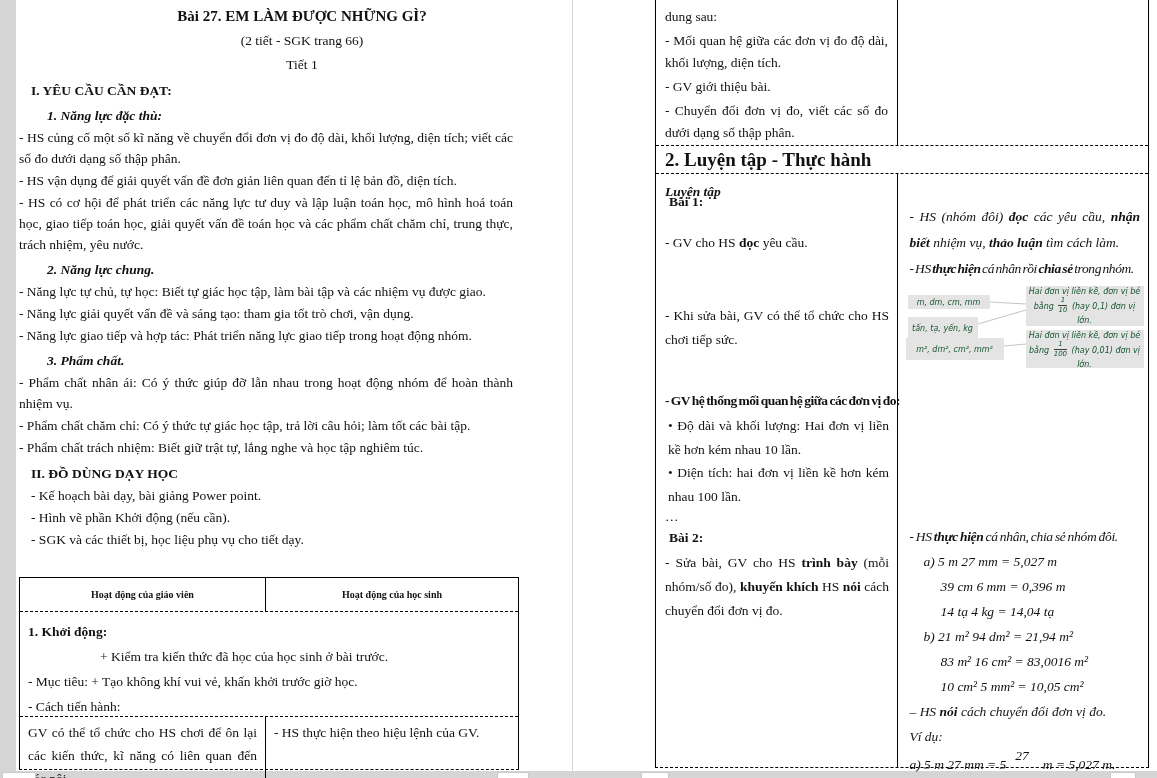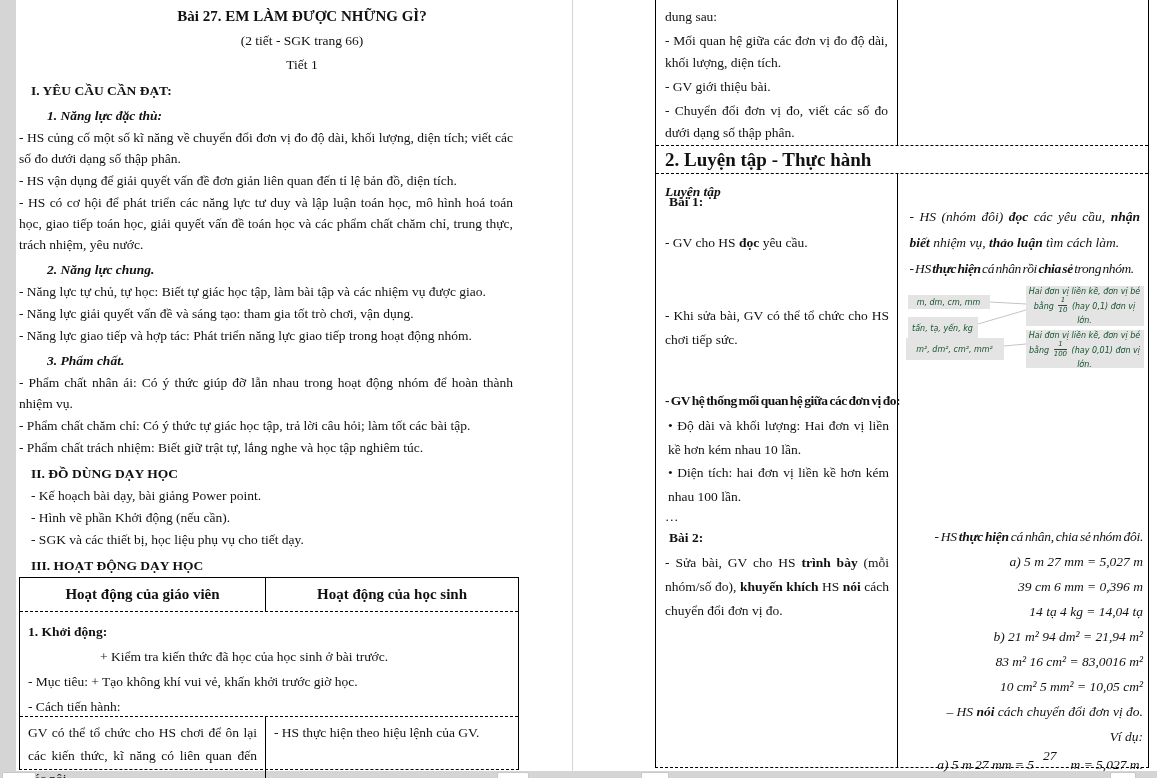--- a/index.html
+++ b/index.html
@@ -18,21 +18,21 @@
   .lp-blocks .blk.center{text-align:center;padding-left:72px;margin-top:3px;}
   .lp-blocks .blk.h1{padding-left:12px;margin-top:5px;text-align:left;}
   .lp-blocks .blk.h2{padding-left:28px;margin-top:4px;text-align:left;}
   .lp-blocks .blk.p1{padding-left:12px;text-align:left;}
 
   
   .lp-table{position:absolute;left:3px;top:577px;width:500px;box-sizing:border-box;
             border:1.5px solid #000;border-bottom-style:dashed;}
   .lp-thead{display:grid;grid-template-columns:246px 1fr;height:33px;border-bottom:1.5px dashed #000;}
   .lp-thead .hcell{display:flex;align-items:center;justify-content:center;
-                   font-weight:bold;font-size:15px;}
+                   font-weight:bold;font-size:10px;}
   .lp-thead .hcell:first-child{border-right:1.5px solid #000;}
   .lp-row1{height:105px;box-sizing:border-box;padding:7px 8px 0 8px;border-bottom:1.5px dashed #000;overflow:hidden;}
   .lp-row1 .blk{font-size:13.5px;line-height:25px;}
   .lp-row1 .blk.indent{padding-left:72px;}
   .lp-row2{display:grid;grid-template-columns:246px 1fr;height:52px;}
   .lp-row2 .cell{padding:4px 8px;box-sizing:border-box;font-size:13.5px;}
   .lp-row2 .cell:first-child{border-right:1.5px solid #000;}
   .lp-row2 .blk{line-height:23px;text-align:justify;}
   .lp-row2 .cell:last-child .blk{text-align:left;}
 
@@ -55,21 +55,21 @@
   .rc-left .posL5{top:215px;white-space:nowrap;letter-spacing:-0.5px;word-spacing:-1px;font-weight:bold;}
   .rc-left .posL6{top:240px;text-align:justify;padding-left:3px;}
   .rc-left .posL7{top:287px;text-align:justify;padding-left:3px;}
   .rc-left .posL8{top:331px;}
   .rc-left .posL9{top:352px;left:13px;}
   .rc-left .posL10{top:377px;text-align:justify;}
   .rc-right{position:absolute;left:243.5px;top:0;right:0;bottom:0;font-style:italic;}
   .rc-top{padding:30px 8px 0 10px;}
   .rc-top .blk{font-size:13.5px;line-height:26px;text-align:justify;}
   .rc-top .blk.tight{letter-spacing:-0.4px;word-spacing:-1.5px;white-space:nowrap;text-align:left;}
-  .rc-bottom{position:absolute;left:10px;right:5px;top:350px;text-align:right;}
+  .rc-bottom{position:absolute;left:10px;right:5px;top:350px;}
   .rc-bottom .blk{font-size:13.5px;line-height:25px;}
   .rc-bottom .blk.tight{letter-spacing:-0.3px;word-spacing:-1px;white-space:nowrap;}
   .rc-bottom .eq{padding-left:14px;}
   .rc-bottom .ind{padding-left:31px;}
   .rc-bottom .eqlast{margin-top:3px;}
   .supnum{display:inline-block;transform:translateY(-9px);margin:0 14px 0 9px;}
 
   
   .dg{position:absolute;left:6px;top:112px;width:238px;height:84px;
       font-family:"DejaVu Sans",sans-serif;color:#14532d;}
@@ -116,21 +116,20 @@
         <div class="blk p"><span>- Năng lực giải quyết vấn đề và sáng tạo: tham gia tốt trò chơi, vận dụng.</span></div>
         <div class="blk p"><span>- Năng lực giao tiếp và hợp tác: Phát triển năng lực giao tiếp trong hoạt động nhóm.</span></div>
         <div class="blk h2"><span class="b i">3. Phẩm chất.</span></div>
         <div class="blk p"><span>- Phẩm chất nhân ái: Có ý thức giúp đỡ lẫn nhau trong hoạt động nhóm để hoàn thành nhiệm vụ.</span></div>
         <div class="blk p"><span>- Phẩm chất chăm chỉ: Có ý thức tự giác học tập, trả lời câu hỏi; làm tốt các bài tập.</span></div>
         <div class="blk p"><span>- Phẩm chất trách nhiệm: Biết giữ trật tự, lắng nghe và học tập nghiêm túc.</span></div>
         <div class="blk h1"><span class="b">II. ĐỒ DÙNG DẠY HỌC</span></div>
         <div class="blk p1"><span>- Kế hoạch bài dạy, bài giảng Power point.</span></div>
         <div class="blk p1"><span>- Hình vẽ phần Khởi động (nếu cần).</span></div>
         <div class="blk p1"><span>- SGK và các thiết bị, học liệu phụ vụ cho tiết dạy.</span></div>
-        <div class="blk h1"><span class="b">III. HOẠT ĐỘNG DẠY HỌC</span></div>
       </div>
 
     <div class="lp-table">
       <div class="lp-thead">
         <div class="hcell">Hoạt động của giáo viên</div>
         <div class="hcell">Hoạt động của học sinh</div>
       </div>
       <div class="lp-row1">
 
       <div class="blk p"><span class="b">1. Khởi động:</span></div>

